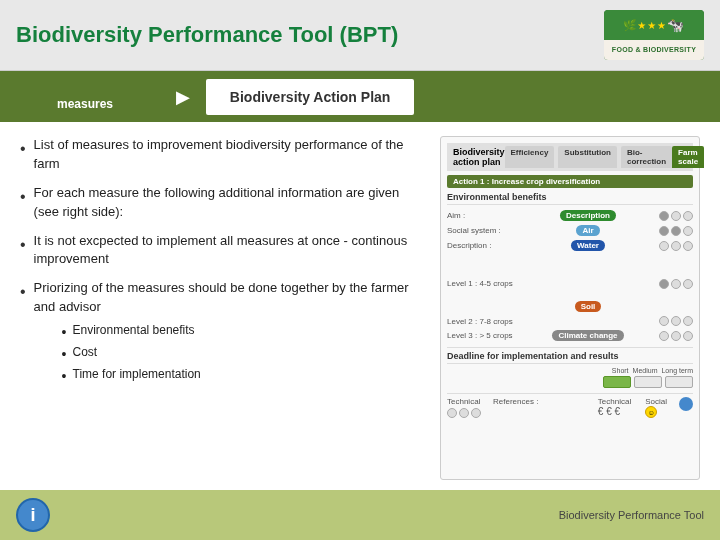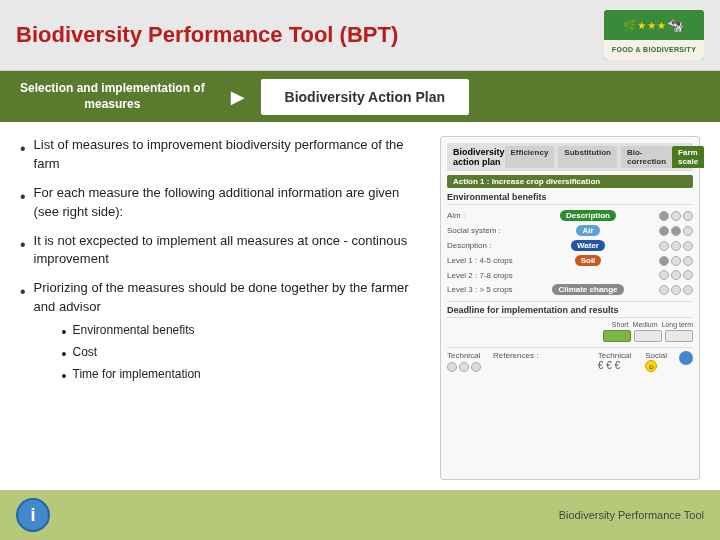--- a/index.html
+++ b/index.html
@@ -26,21 +26,21 @@
       align-items: center;
       justify-content: space-between;
       padding: 10px 16px;
       border-bottom: 1px solid #ccc;
       min-height: 62px;
     }
 
     .header-title {
       font-size: 22px;
       font-weight: bold;
-      color: #b91c1c;
+      color: #15803d;
       text-align: right;
     }
 
     .header-logo {
       width: 100px;
       height: 50px;
       background: #2d6e2d;
       border-radius: 4px;
       display: flex;
       flex-direction: column;
@@ -255,21 +255,21 @@
       padding: 1px 6px;
       border-radius: 10px;
       font-size: 8px;
       color: #fff;
       font-weight: bold;
     }
 
     .bpt-benefit.bio { background: #2e8b2e; }
     .bpt-benefit.air { background: #5ba3d0; }
     .bpt-benefit.water { background: #2255aa; }
-    .bpt-benefit.soil { background: #c85a1e; }
+    .bpt-benefit.soil { background: #c85a1e; margin-top: 46px; }
     .bpt-benefit.climate { background: #888; }
 
     .bpt-circles {
       display: flex;
       gap: 2px;
     }
 
     .bpt-circle {
       width: 10px;
       height: 10px;
@@ -411,21 +411,21 @@
         <span class="logo-cow">🐄</span>
       </div>
       <div class="logo-bottom">
         <span class="logo-text">FOOD &amp; BIODIVERSITY</span>
       </div>
     </div>
   </div>
 
   <div class="nav-bar">
     <div class="nav-item-active">
-      <span>Selection and implementation of</span><br>
+      <br>
       <span>measures</span>
     </div>
     <span class="nav-divider">▶</span>
     <div class="nav-highlight">Biodiversity Action Plan</div>
   </div>
 
   <div class="main-content">
 
     <div class="left-column">
       <ul class="bullet-list">

